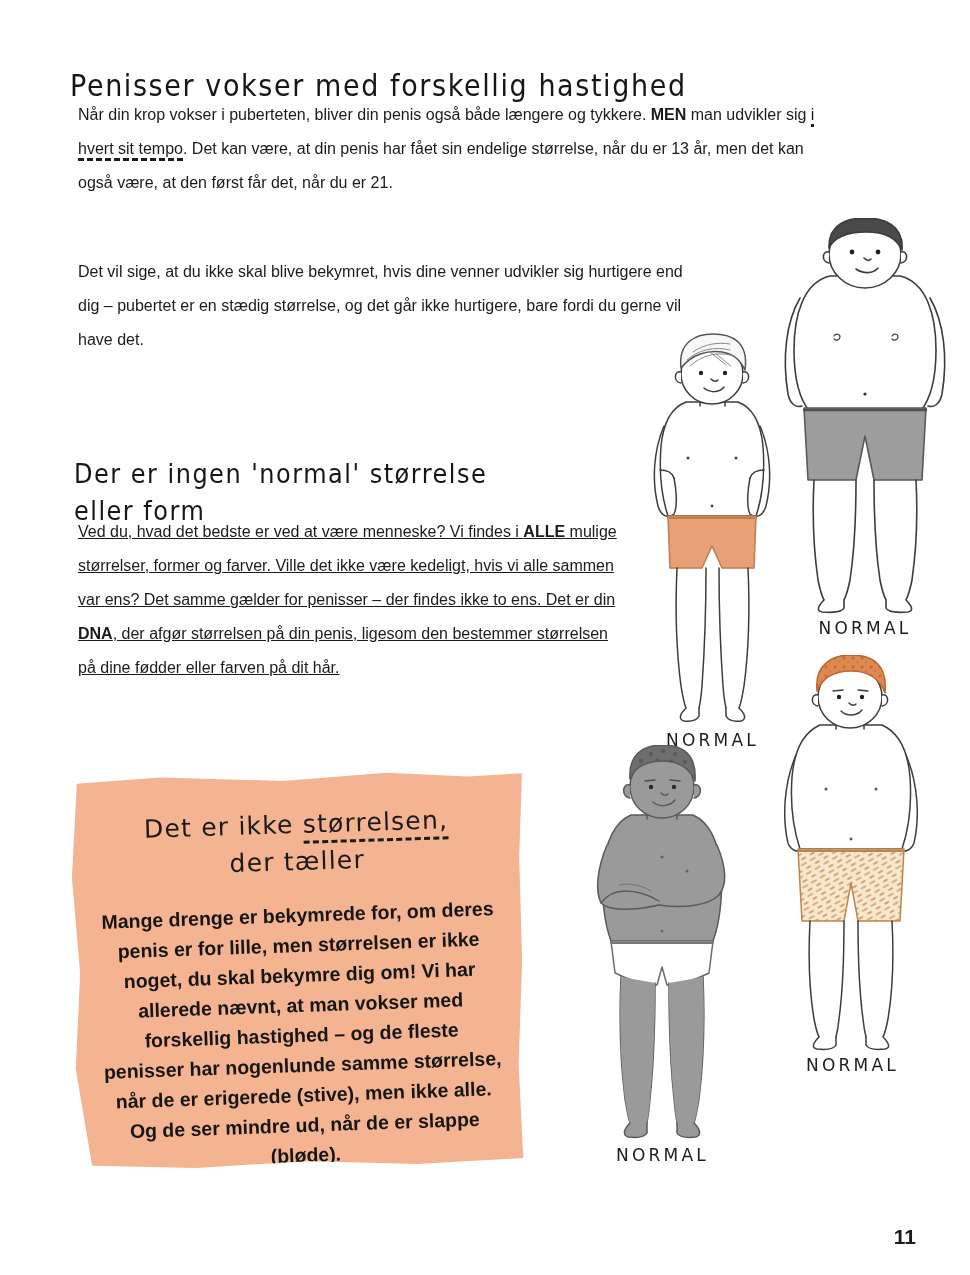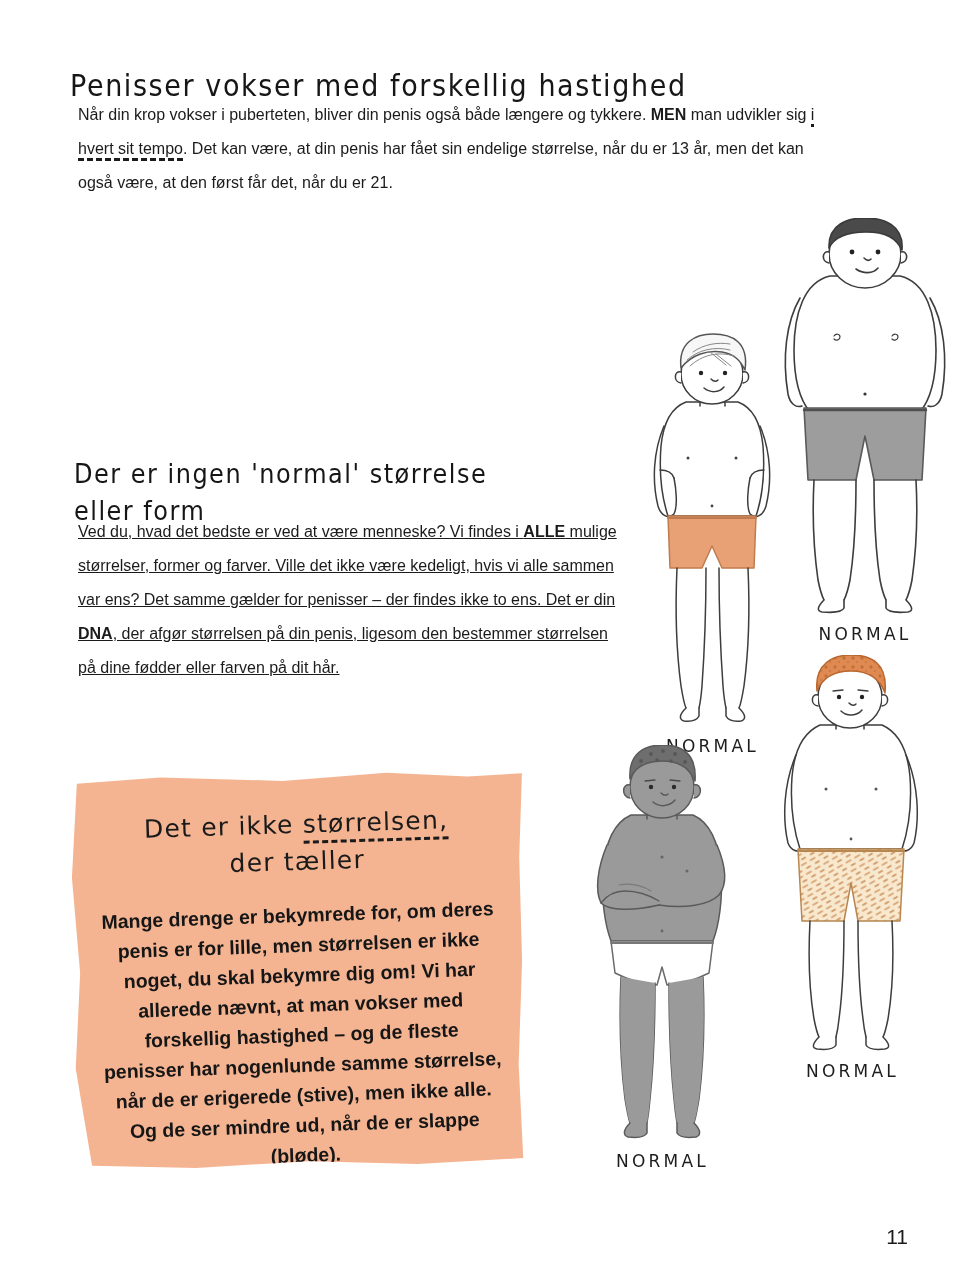--- a/index.html
+++ b/index.html
@@ -119,49 +119,49 @@
 
   
   .fig { position: absolute; }
   .fig svg { display: block; }
   .fig-label {
     text-align: center;
     font-size: 17px;
     letter-spacing: 3.2px;
     font-family: "DejaVu Sans", sans-serif;
     color: #1d1d1d;
-    margin-top: 6px;
   }
 
   #fig-chubby   { left: 770px; top: 218px; width: 190px; }
   #fig-blond    { left: 630px; top: 330px; width: 165px; }
   #fig-ginger   { left: 760px; top: 655px; width: 185px; }
   #fig-crossed  { left: 575px; top: 745px; width: 175px; }
 
   .page-number {
     position: absolute;
-    right: 62px;
+    right: 54px;
     bottom: 26px;
     font-size: 21px;
-    font-weight: normal;
+    font-weight: bold;
     color: #1b1b1b;
     font-family: "Liberation Sans", sans-serif;
   }
 </style>
 </head>
 <body>
 
 <div class="page">
 
   <h1 class="h1">Penisser vokser med forskellig hastighed</h1>
 
   <div class="para p1">
     <span>Når din krop vokser i puberteten, bliver din penis også både længere og tykkere. </span><b>MEN</b><span> man udvikler sig </span><span class="dashed-u">i hvert sit tempo</span><span>. Det kan være, at din penis har fået sin endelige størrelse, når du er 13 år, men det kan også være, at den først får det, når du er 21.</span>
   </div>
 
+  <div class="para p2">Det vil sige, at du ikke skal blive bekymret, hvis dine venner udvikler sig hurtigere end dig – pubertet er en stædig størrelse, og det går ikke hurtigere, bare fordi du gerne vil have det.</div>
 
   <h2 class="h2 sec2">
     <span>Der er ingen 'normal' størrelse</span><br>
     <span>eller form</span>
   </h2>
 
   <div class="para p3">
     <span>Ved du, hvad det bedste er ved at være menneske? Vi findes i </span><b>ALLE</b><span> mulige størrelser, former og farver. Ville det ikke være kedeligt, hvis vi alle sammen var ens? Det samme gælder for penisser – der findes ikke to ens. Det er din </span><b>DNA</b><span>, der afgør størrelsen på din penis, ligesom den bestemmer størrelsen på dine fødder eller farven på dit hår.</span>
   </div>
 

